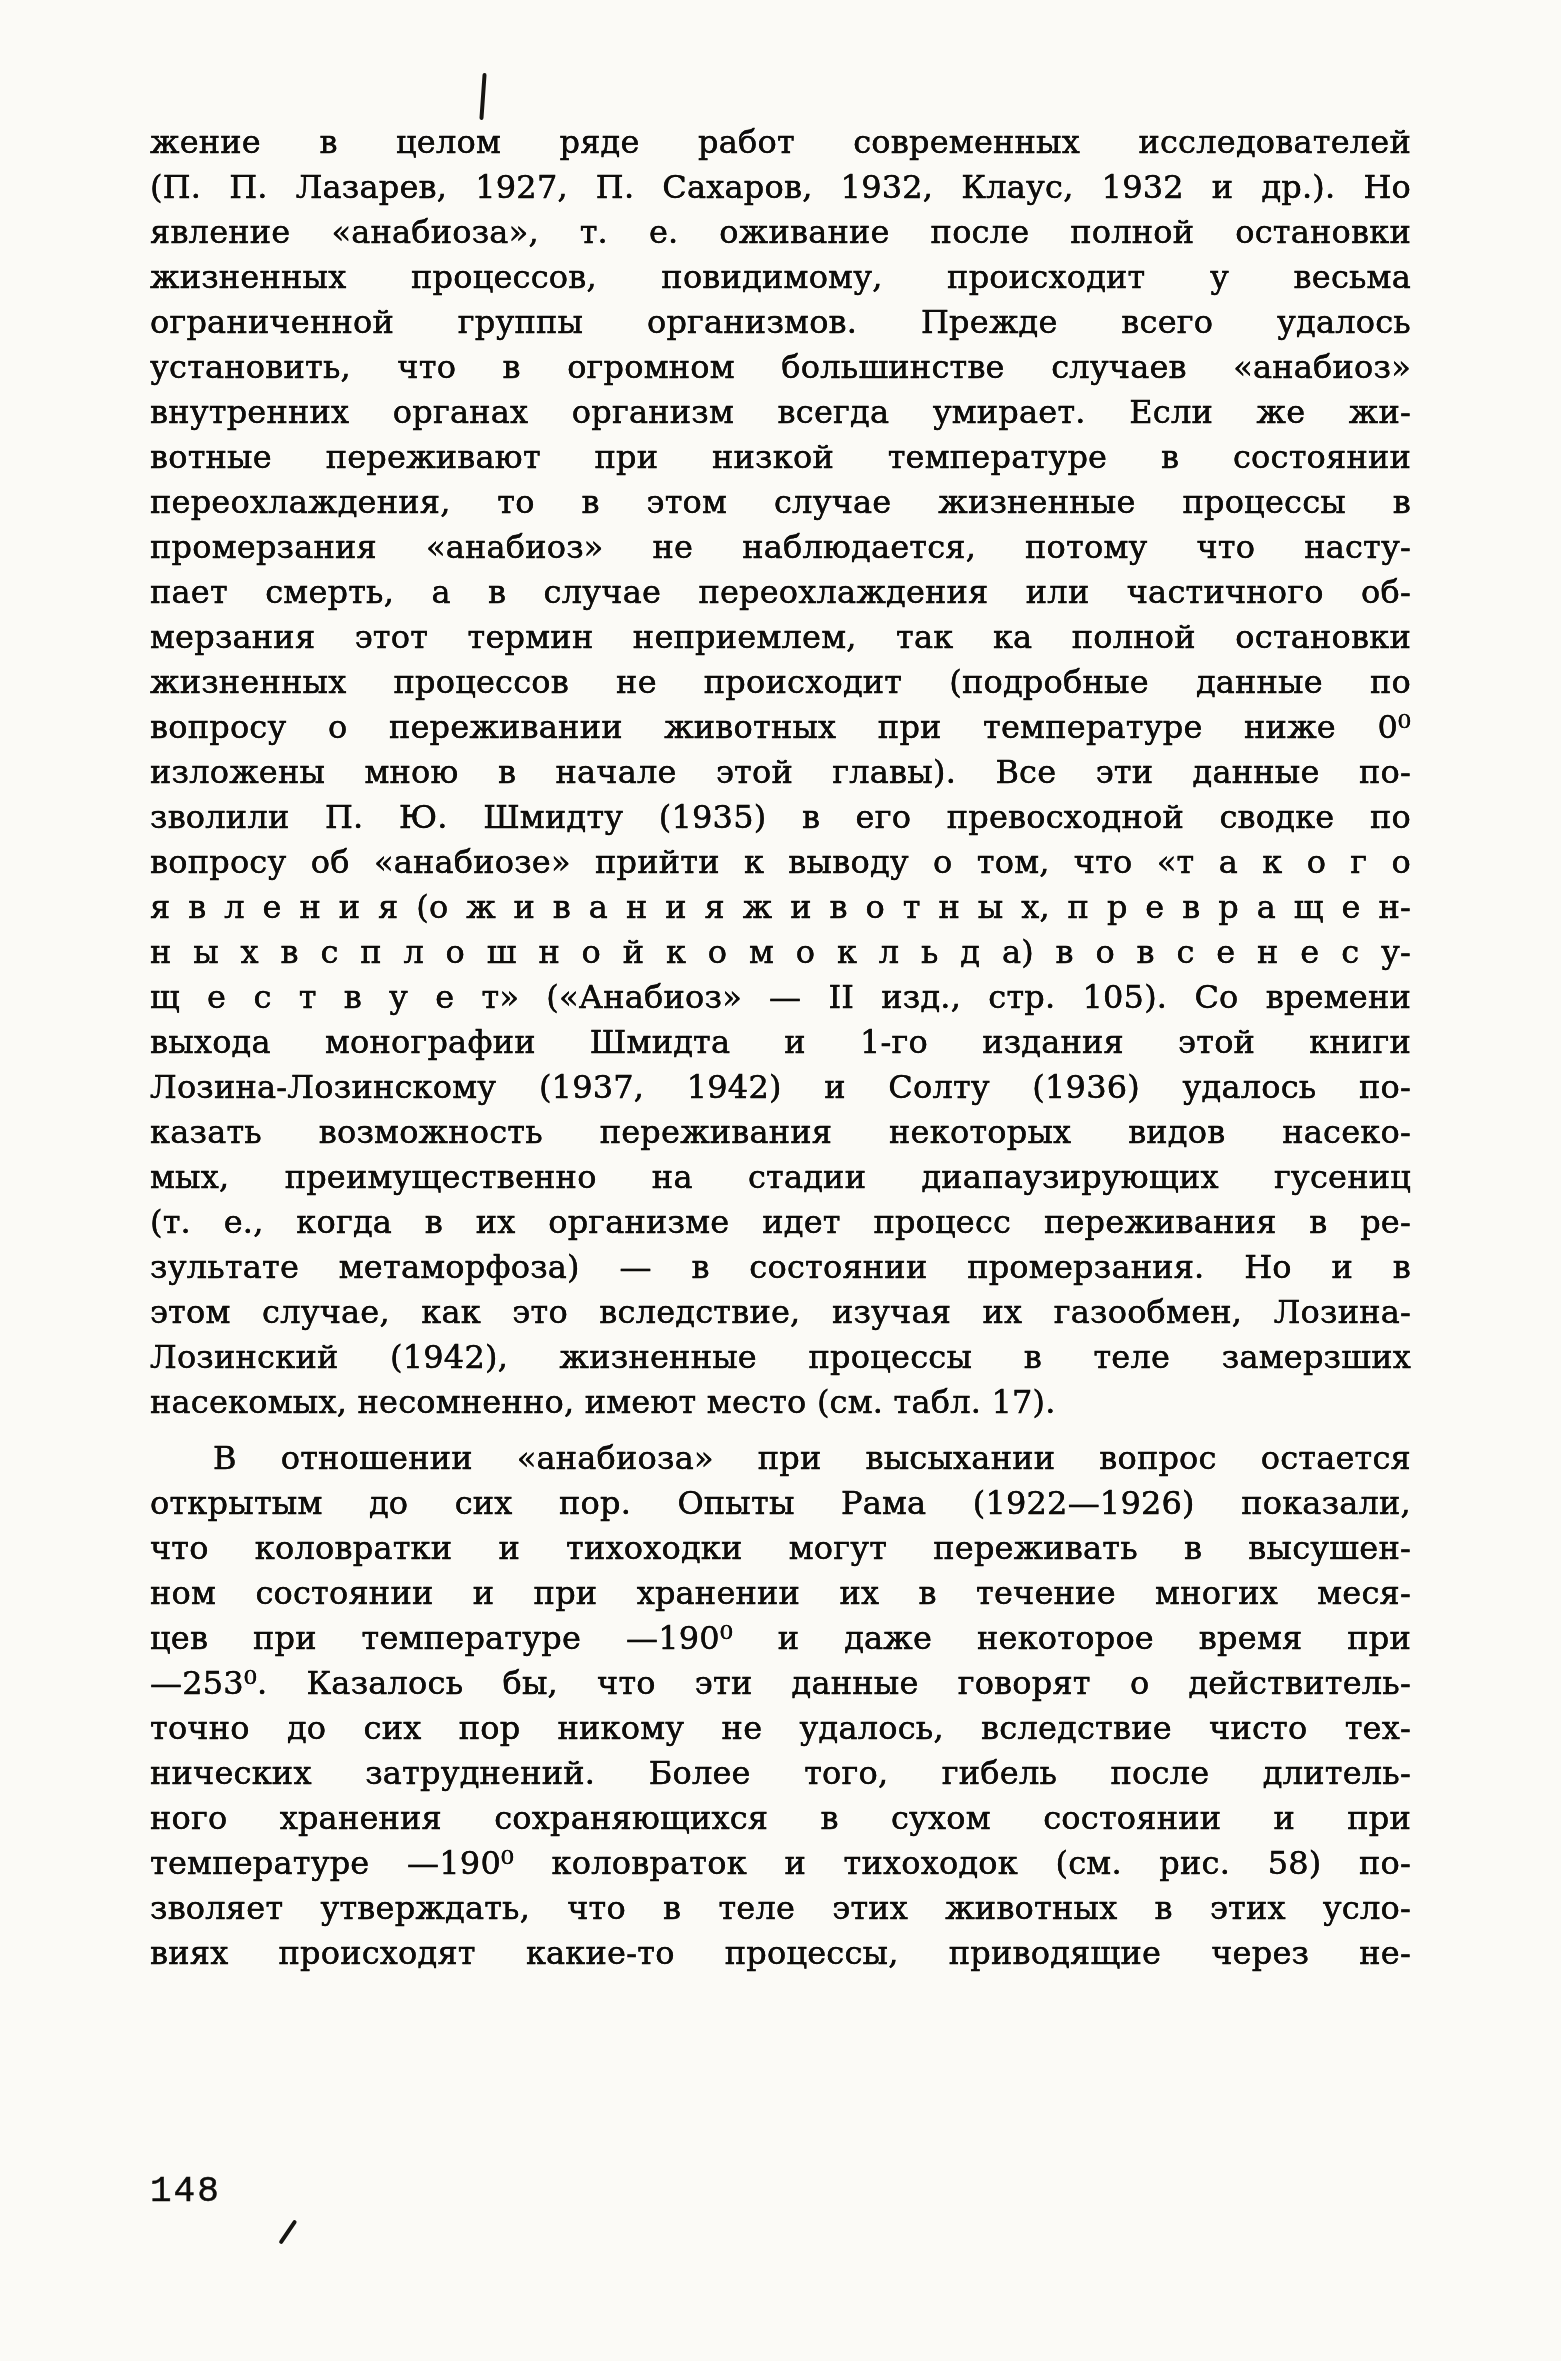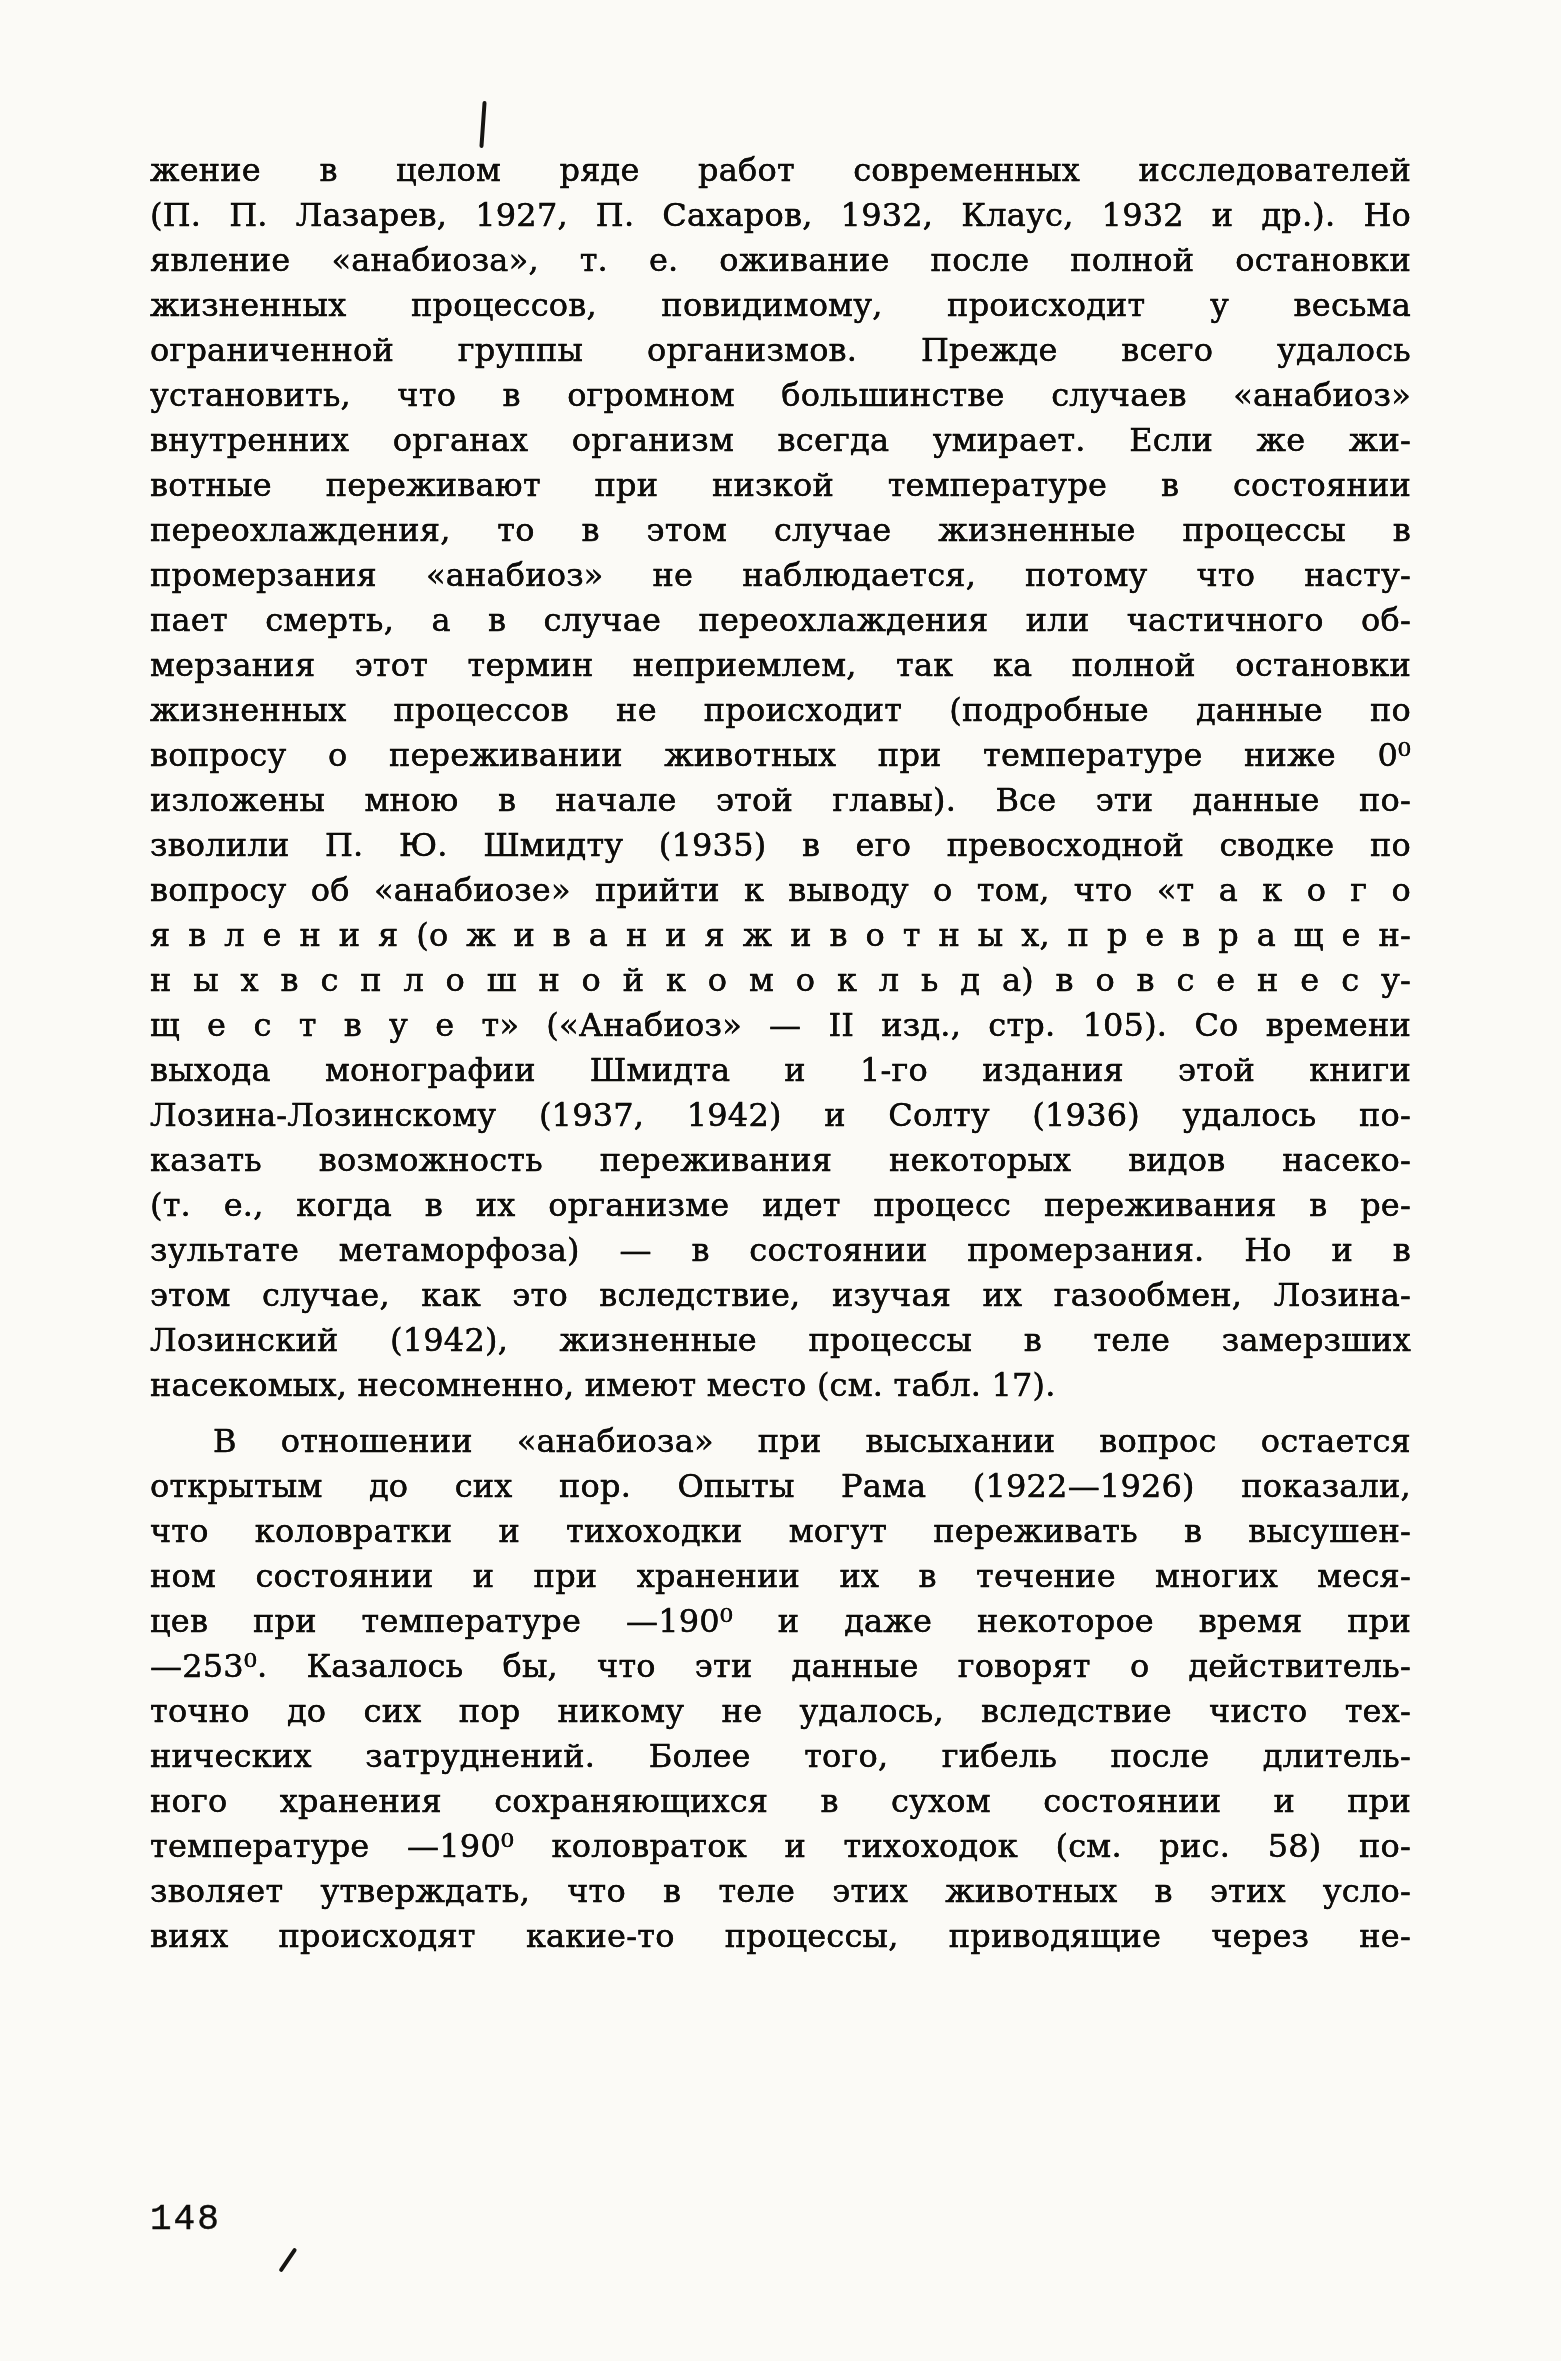--- a/index.html
+++ b/index.html
@@ -4,21 +4,21 @@
 <style>
   html, body { margin: 0; padding: 0; }
   body {
     width: 1561px; height: 2361px;
     background: #fbfaf6;
     position: relative;
     font-family: "DejaVu Serif", "Liberation Serif", serif;
     color: #0e0d0b;
     overflow: hidden;
   }
-  .scan-page { position: absolute; inset: 0; margin-top: 28px; }
+  .scan-page { position: absolute; inset: 0; }
   .text-block {
     position: absolute;
     left: 150px; top: 120px; width: 1261px;
     font-size: 32px;
     line-height: 45px;
     -webkit-text-stroke: 0.4px #0e0d0b;
     text-shadow: 0 0 0.5px #1a1815;
   }
   .line {
     text-align: justify;
@@ -65,20 +65,21 @@
         <div class="line">вопросу о переживании животных при температуре ниже 0⁰</div>
         <div class="line">изложены мною в начале этой главы). Все эти данные по-</div>
         <div class="line">зволили П. Ю. Шмидту (1935) в его превосходной сводке по</div>
         <div class="line">вопросу об «анабиозе» прийти к выводу о том, что «т а к о г о</div>
         <div class="line">я в л е н и я (о ж и в а н и я ж и в о т н ы х, п р е в р а щ е н-</div>
         <div class="line">н ы х в с п л о ш н о й к о м о к л ь д а) в о в с е н е с у-</div>
         <div class="line">щ е с т в у е т» («Анабиоз» — II изд., стр. 105). Со времени</div>
         <div class="line">выхода монографии Шмидта и 1-го издания этой книги</div>
         <div class="line">Лозина-Лозинскому (1937, 1942) и Солту (1936) удалось по-</div>
         <div class="line">казать возможность переживания некоторых видов насеко-</div>
+        <div class="line">мых, преимущественно на стадии диапаузирующих гусениц</div>
         <div class="line">(т. е., когда в их организме идет процесс переживания в ре-</div>
         <div class="line">зультате метаморфоза) — в состоянии промерзания. Но и в</div>
         <div class="line">этом случае, как это вследствие, изучая их газообмен, Лозина-</div>
         <div class="line">Лозинский (1942), жизненные процессы в теле замерзших</div>
         <div class="line short">насекомых, несомненно, имеют место (см. табл. 17).</div>
       </div>
       <div class="paragraph p2">
         <div class="line indent">В отношении «анабиоза» при высыхании вопрос остается</div>
         <div class="line">открытым до сих пор. Опыты Рама (1922—1926) показали,</div>
         <div class="line">что коловратки и тихоходки могут переживать в высушен-</div>

